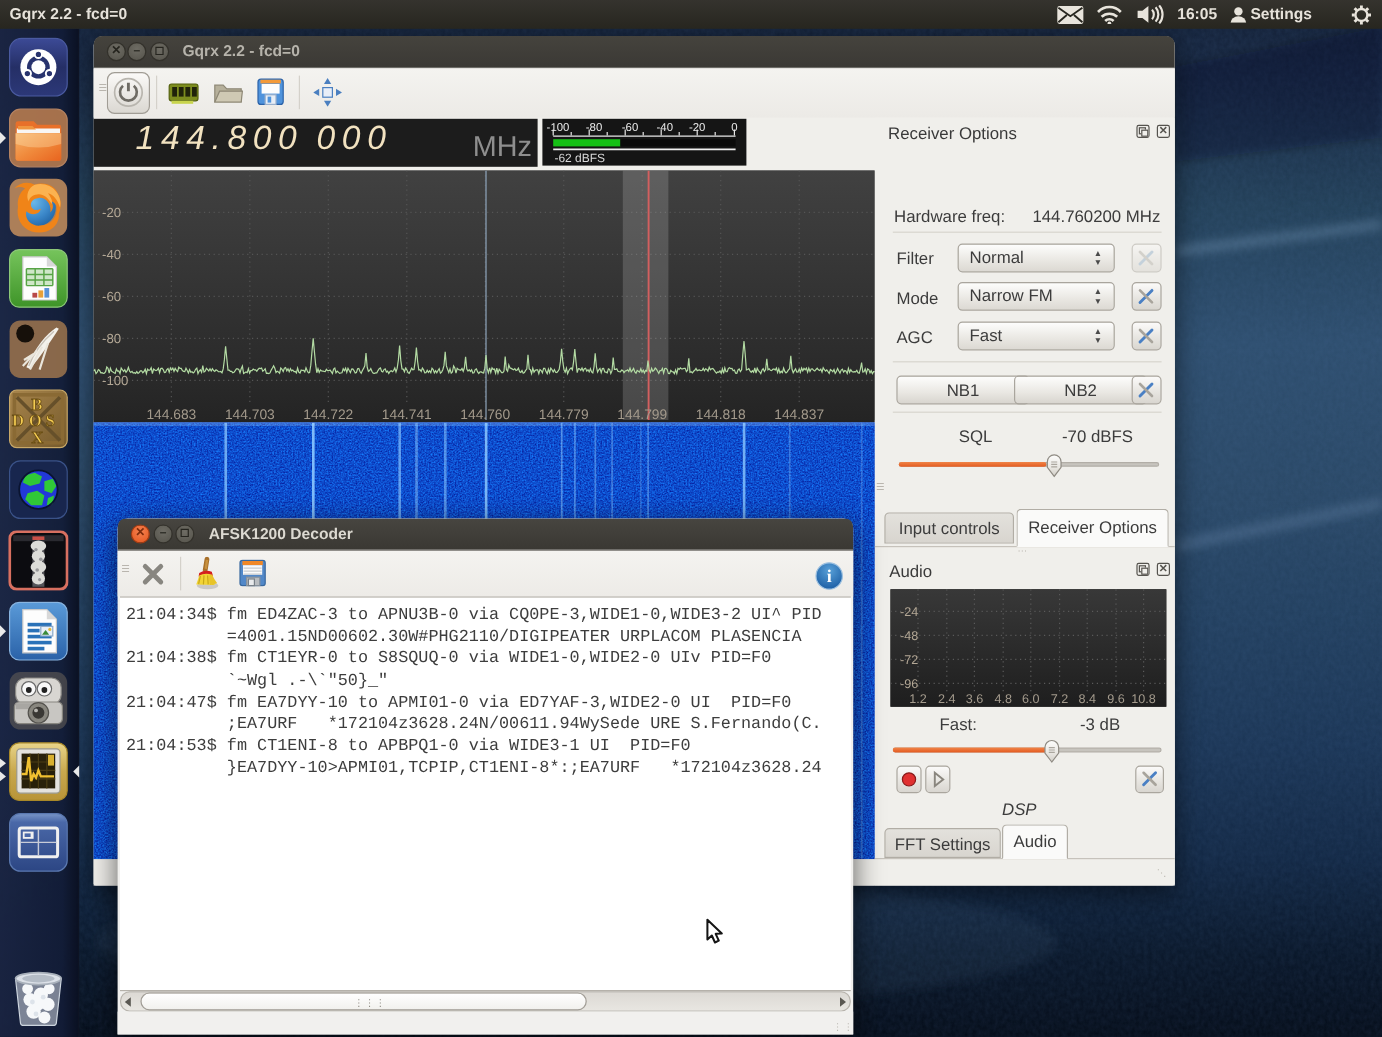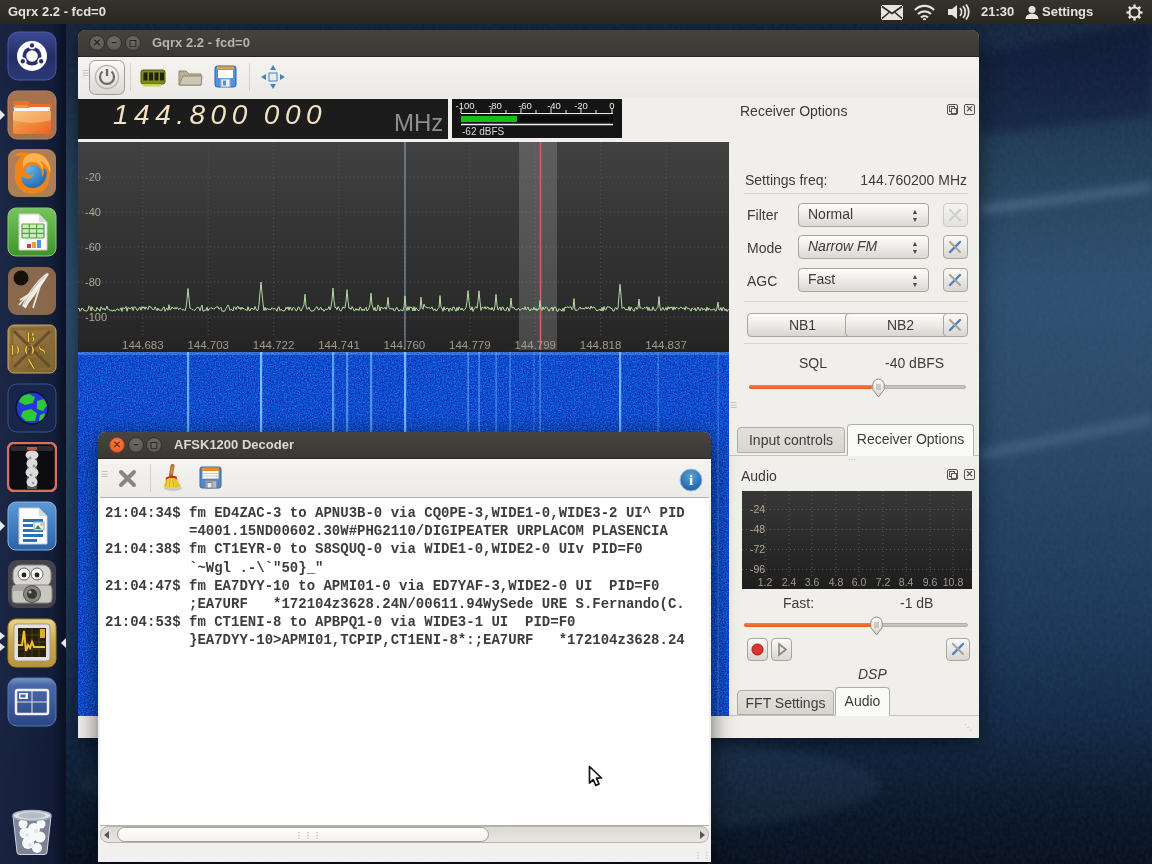--- a/index.html
+++ b/index.html
@@ -55,21 +55,21 @@
 .sldhandle{position:absolute;width:15px;height:20px;}
 .tab{position:absolute;border:1px solid #b1ada5;font-size:14px;text-align:center;color:#3c3c3c;}
 .tabsel{background:#fafaf9;border-bottom:1px solid #fafaf9;border-radius:4px 4px 0 0;z-index:2;}
 .tabun{background:linear-gradient(#e3e1dc,#d8d5cf);border-radius:4px 4px 0 0;z-index:1;}
 
 
 #afsk{position:absolute;left:98px;top:432px;width:613px;height:430px;background:#f1f0ee;border-radius:8px 8px 0 0;box-shadow:0 6px 24px rgba(0,0,0,0.6);z-index:15;}
 #afsk .tbar{background:linear-gradient(#474540,#3a3833);}
 #af-tool{position:absolute;left:0;top:27px;width:100%;height:38px;background:linear-gradient(#f4f3f0,#edebe7);}
 #af-text{position:absolute;left:2px;top:65px;width:609px;height:329px;background:#ffffff;border:1px solid #b5b1aa;border-left:none;border-right:none;overflow:hidden;}
-#af-text pre{margin:0;position:absolute;left:5px;top:6px;font-family:"Liberation Mono",monospace;font-size:14px;line-height:18.2px;color:#3d3d3d;font-weight:bold;}
+#af-text pre{margin:0;position:absolute;left:5px;top:6px;font-family:"Liberation Mono",monospace;font-size:14px;line-height:18.2px;color:#3d3d3d;}
 #af-scroll{position:absolute;left:2px;top:394px;width:609px;height:17px;background:linear-gradient(#dcd9d4,#e8e6e1);border:1px solid #b8b4ad;border-radius:8px;}
 #af-status{position:absolute;left:0;top:411px;width:613px;height:19px;background:#f1f0ee;}
 
 .grip{position:absolute;color:#b9b5ae;font-size:8px;letter-spacing:1px;}
 </style></head>
 <body>
 <div id="desk">
 <div id="wall"><svg width="1152" height="864">
 <defs>
 <linearGradient id="wpg" x1="0" y1="0" x2="0" y2="1">
@@ -254,51 +254,51 @@
           <rect x="0" y="0" width="651" height="3" fill="rgba(180,220,255,0.25)"></rect>
         </svg></div>
   <div id="understrip"></div>
   <div id="dock">
     <div class="dockttl" style="left:11px;top:5px;">Receiver Options</div>
     <div class="dkicon" style="left:218px;top:6px;">
           <span style="position:absolute;left:1px;top:1px;width:6px;height:6px;border:1px solid #55534e;background:#f0efeb;"></span>
           <span style="position:absolute;left:3px;top:3px;width:6px;height:6px;border:1px solid #55534e;background:#f0efeb;"></span>
         </div>
     <div class="dkicon" style="left:235px;top:6px;">✕</div>
-    <div style="position:absolute;left:16px;top:74px;">Settings freq:</div>
+    <div style="position:absolute;left:16px;top:74px;">Hardware freq:</div>
     <div style="position:absolute;right:12px;top:74px;">144.760200 MHz</div>
     <div class="sep" style="left:15px;top:95px;width:224px;"></div>
     <div style="position:absolute;left:18px;top:109px;">Filter</div>
     <div class="combo" style="left:69px;top:105px;">Normal<span class="spin">▲<br>▼</span></div>
     <div class="toolbtn" style="left:214px;top:105px;opacity:0.5;"><svg width="23" height="22">
             <path d="M6,16 L16,6" stroke="#9ab4cc" stroke-width="2.4" stroke-linecap="round"></path>
             <path d="M6,6 L16,16" stroke="#b8b4ac" stroke-width="2.2" stroke-linecap="round"></path>
           </svg></div>
     <div style="position:absolute;left:18px;top:142px;text-align:right;">Mode</div>
-    <div class="combo" style="left:69px;top:137px;font-style:italic;">Narrow FM<span class="spin">▲<br>▼</span></div>
+    <div class="combo" style="left:69px;top:137px;">Narrow FM<span class="spin">▲<br>▼</span></div>
     <div class="toolbtn" style="left:214px;top:137px;"><svg width="23" height="22">
             <path d="M6,16 L16,6" stroke="#4a80c4" stroke-width="2.4" stroke-linecap="round"></path>
             <path d="M6,6 L16,16" stroke="#a8a49c" stroke-width="2.2" stroke-linecap="round"></path>
           </svg></div>
     <div style="position:absolute;left:18px;top:175px;">AGC</div>
     <div class="combo" style="left:69px;top:170px;">Fast<span class="spin">▲<br>▼</span></div>
     <div class="toolbtn" style="left:214px;top:170px;"><svg width="23" height="22">
             <path d="M6,16 L16,6" stroke="#4a80c4" stroke-width="2.4" stroke-linecap="round"></path>
             <path d="M6,6 L16,16" stroke="#a8a49c" stroke-width="2.2" stroke-linecap="round"></path>
           </svg></div>
     <div class="sep" style="left:15px;top:203px;width:224px;"></div>
     <div class="pbtn" style="left:18px;top:215px;">NB1</div>
     <div class="pbtn" style="left:116px;top:215px;">NB2</div>
     <div class="toolbtn" style="left:214px;top:215px;"><svg width="23" height="22">
             <path d="M6,16 L16,6" stroke="#4a80c4" stroke-width="2.4" stroke-linecap="round"></path>
             <path d="M6,6 L16,16" stroke="#a8a49c" stroke-width="2.2" stroke-linecap="round"></path>
           </svg></div>
     <div class="sep" style="left:15px;top:245px;width:224px;"></div>
     <div style="position:absolute;left:58px;top:257px;margin-left:12px;">SQL</div>
-    <div style="position:absolute;left:156px;top:257px;">-40 dBFS</div>
+    <div style="position:absolute;left:156px;top:257px;">-70 dBFS</div>
     <div class="sldtrack" style="left:20px;top:287px;width:217px;"></div>
     <div class="sldfill" style="left:20px;top:287px;width:123px;"></div>
     <div class="sldhandle" style="left:142px;top:280px;"><svg width="15" height="20">
             <defs>
               <linearGradient id="hg" x1="0" y1="0" x2="0" y2="1">
                 <stop offset="0" stop-color="#fdfdfc"></stop>
                 <stop offset="0.6" stop-color="#e8e6e1"></stop>
                 <stop offset="1" stop-color="#d2cfc8"></stop>
               </linearGradient>
             </defs>
@@ -357,21 +357,21 @@
               <text x="94" y="95">4.8</text>
               <text x="117" y="95">6.0</text>
               <text x="141" y="95">7.2</text>
               <text x="164" y="95">8.4</text>
               <text x="188" y="95">9.6</text>
               <text x="211" y="95">10.8</text>
         </g>
       </svg>
     </div>
     <div style="position:absolute;left:54px;top:497px;">Fast:</div>
-    <div style="position:absolute;left:171px;top:497px;">-1 dB</div>
+    <div style="position:absolute;left:171px;top:497px;">-3 dB</div>
     <div class="sldtrack" style="left:15px;top:525px;width:224px;"></div>
     <div class="sldfill" style="left:15px;top:525px;width:132px;"></div>
     <div class="sldhandle" style="left:140px;top:518px;"><svg width="15" height="20">
             <defs>
               <linearGradient id="hg2" x1="0" y1="0" x2="0" y2="1">
                 <stop offset="0" stop-color="#fdfdfc"></stop>
                 <stop offset="0.6" stop-color="#e8e6e1"></stop>
                 <stop offset="1" stop-color="#d2cfc8"></stop>
               </linearGradient>
             </defs>
@@ -385,21 +385,21 @@
     <div class="toolbtn" style="left:18px;top:540px;width:21px;height:23px;"><svg width="19" height="21">
             <circle cx="9.5" cy="10.5" r="5.5" fill="#e03030" stroke="#8a1a1a"></circle>
           </svg></div>
     <div class="toolbtn" style="left:42px;top:540px;width:21px;height:23px;"><svg width="19" height="21">
             <path d="M7,5 L14,10.5 L7,16 Z" fill="none" stroke="#8a867e" stroke-width="1.6"></path>
           </svg></div>
     <div class="toolbtn" style="left:217px;top:540px;width:24px;height:23px;"><svg width="22" height="21">
             <path d="M6,15 L16,5" stroke="#4a80c4" stroke-width="2.4" stroke-linecap="round"></path>
             <path d="M6,5 L16,15" stroke="#a8a49c" stroke-width="2.2" stroke-linecap="round"></path>
           </svg></div>
-    <div style="position:absolute;left:129px;top:568px;font-style:italic;">DSP</div>
+    <div style="position:absolute;left:106px;top:568px;font-style:italic;">DSP</div>
     <div class="tab tabun" style="left:8px;top:592px;width:97px;height:25px;line-height:24px;">FFT Settings</div>
     <div class="tab tabsel" style="left:106px;top:589px;width:55px;height:29px;line-height:27px;">Audio</div>
     <div style="position:absolute;left:0;top:617px;width:250px;height:1px;background:#c6c2bb;"></div>
     <div class="grip" style="left:235px;top:625px;">⋱</div>
   </div>
 </div>
 
 <div id="afsk">
   <div class="tbar"></div>
   <div class="wbtn" style="left:11px;background:radial-gradient(circle at 50% 35%,#f4814f,#e4561f);border-color:#a33c12;color:#7e2c0c;">✕</div>
@@ -470,21 +470,21 @@
   <svg class="abs" style="left:913px;top:4px;" width="23" height="16">
     <path d="M2,6 A13 13 0 0 1 21,6" stroke="#e8e4dc" stroke-width="2.2" fill="none"></path>
     <path d="M5,10 A9.5 9.5 0 0 1 18,10" stroke="#e8e4dc" stroke-width="2.2" fill="none"></path>
     <path d="M8,13.5 A5 5 0 0 1 15,13.5" stroke="#e8e4dc" stroke-width="2.2" fill="none"></path>
         <circle cx="11.5" cy="15.5" r="1.6" fill="#e8e4dc"></circle>
   </svg>
   <svg class="abs" style="left:946px;top:4px;" width="24" height="16">
     <path d="M2,5 L6,5 L11,1 L11,15 L6,11 L2,11 Z" fill="#e8e4dc"></path>
     <path d="M14,4 A6 6 0 0 1 14,12 M17,2 A9 9 0 0 1 17,14 M20,0.5 A11.5 11.5 0 0 1 20,15.5" stroke="#e8e4dc" stroke-width="1.8" fill="none"></path>
   </svg>
-  <div class="clock">21:30</div>
+  <div class="clock">16:05</div>
   <svg class="abs" style="left:1025px;top:5px;" width="14" height="14">
     <circle cx="7" cy="4.5" r="3.5" fill="#e8e4dc"></circle>
     <path d="M0.5,14 A6.5 5.5 0 0 1 13.5,14 Z" fill="#e8e4dc"></path>
   </svg>
   <div class="uname">Settings</div>
   <svg class="abs" style="left:1126px;top:4px;" width="17" height="17">
     <g fill="none" stroke="#e8e4dc" stroke-width="2">
       <circle cx="8.5" cy="8.5" r="5"></circle>
     </g>
     <g stroke="#e8e4dc" stroke-width="2.4">

